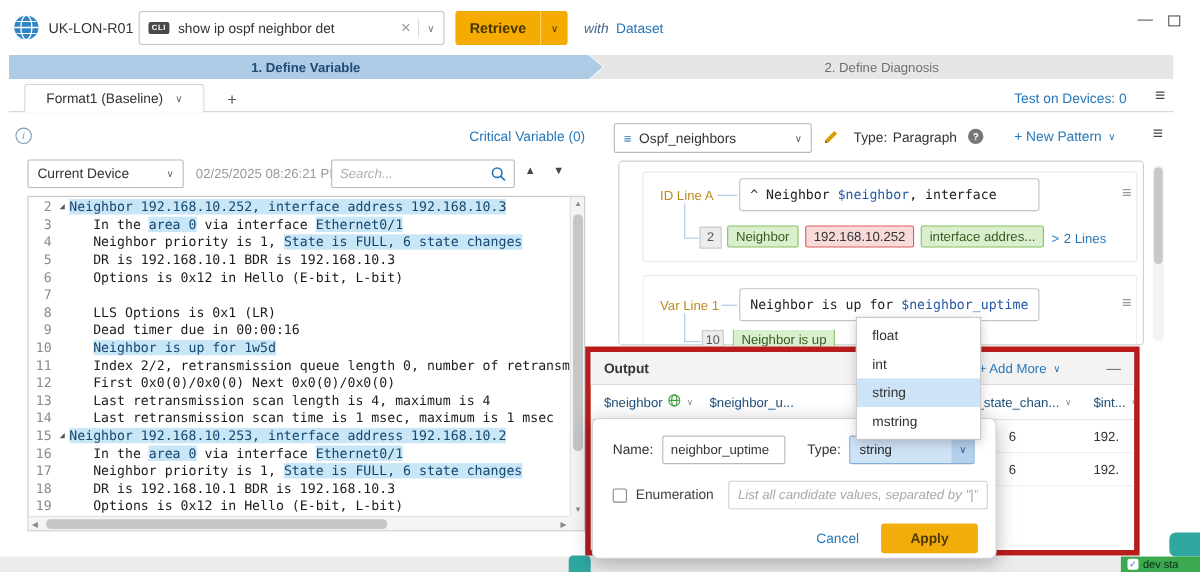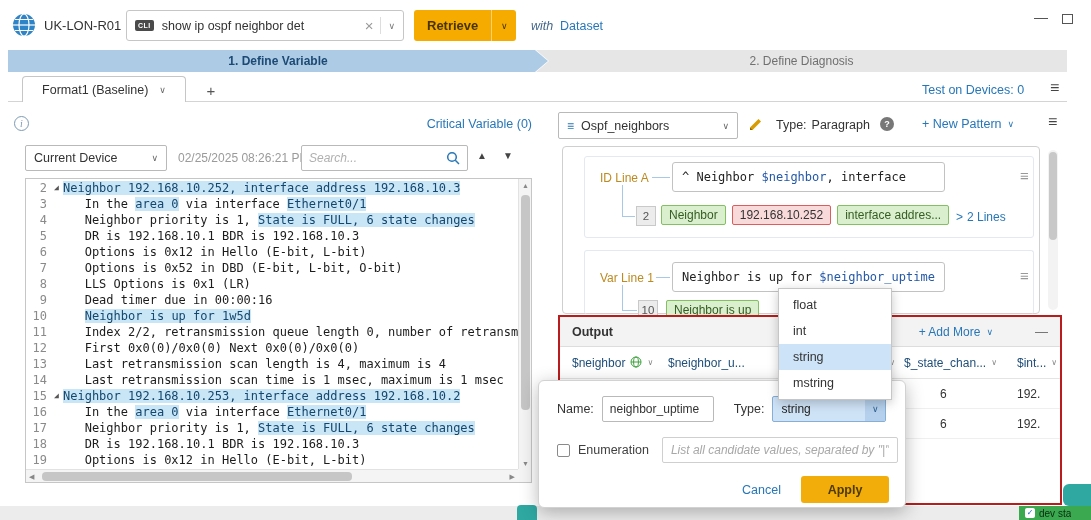--- a/index.html
+++ b/index.html
@@ -84,21 +84,21 @@
 .chip10{left:638px;top:300px}
 .tokens{left:661px;top:205px;display:flex;gap:6px;align-items:center;z-index:2}
 .token{padding:2px 7px;font-size:12px;border-radius:2px;white-space:nowrap}
 .tk-green{background:#daefcd;border:1px solid #84bf63;color:#355d23}
 .tk-red{background:#f9dada;border:1px solid #dd5c5c;color:#333}
 .lines-link{left:956px;top:210px;color:#2777b8;font-size:12px;display:flex;gap:4px;z-index:2}
 .p-token{left:666px;top:300px;max-width:104px;overflow:hidden;z-index:2}
 .rp-scroll{left:1048px;top:150px;width:10px;height:160px;background:#f3f3f3;border-radius:5px}
 .rp-thumb{position:absolute;left:1px;top:2px;width:8px;height:88px;background:#c8c8c8;border-radius:4px}
 
-.output{left:558px;top:315px;width:504px;height:190px;background:#fff;border:2px solid #b91c1c;z-index:30}
+.output{left:532px;top:315px;width:504px;height:190px;background:#fff;border:5px solid #b91c1c;z-index:30}
 .out-head{height:30px;background:#f3f3f3;border-bottom:1px solid #ddd;display:flex;align-items:center;padding:0 12px}
 .out-title{font-size:12.5px;font-weight:bold;color:#333}
 .add-more{margin-left:auto;margin-right:42px;color:#2777b8;font-size:12px;display:flex;gap:6px;align-items:center}
 .am-caret{color:#2777b8;font-size:9px}
 .out-min{color:#666;font-size:13px}
 .out-cols{height:32px;border-bottom:1px solid #e4e4e4;display:flex;align-items:center}
 .out-cell{flex:none;display:flex;align-items:center;gap:5px;padding-left:12px;overflow:hidden;white-space:nowrap;height:100%}
 .col-label{color:#1f4e79;font-size:12px}
 .col-caret{color:#888;font-size:8px}
 .out-row{height:30px;border-bottom:1px solid #efefef;display:flex;align-items:center;font-size:12px;color:#333}
@@ -196,21 +196,21 @@
   <span class="abs nav-up">▲</span>
   <span class="abs nav-down">▼</span>
 
   <div class="abs code-box">
     <div class="code-viewport">
         <div class="cl"><span class="g">2</span><span class="f">◢</span><span class="t"><span class="hl">Neighbor 192.168.10.252, interface address 192.168.10.3</span></span></div>
         <div class="cl"><span class="g">3</span><span class="f"></span><span class="t"><span>   In the </span><span class="hl">area 0</span><span> via interface </span><span class="hl">Ethernet0/1</span></span></div>
         <div class="cl"><span class="g">4</span><span class="f"></span><span class="t"><span>   Neighbor priority is 1, </span><span class="hl">State is FULL, 6 state changes</span></span></div>
         <div class="cl"><span class="g">5</span><span class="f"></span><span class="t"><span>   DR is 192.168.10.1 BDR is 192.168.10.3</span></span></div>
         <div class="cl"><span class="g">6</span><span class="f"></span><span class="t"><span>   Options is 0x12 in Hello (E-bit, L-bit)</span></span></div>
-        <div class="cl"><span class="g">7</span><span class="f"></span><span class="t"><span>   Options is 0x52 in DBD (E-bit, L-bit, O-bit)</span></span></div>
+        <div class="cl"><span class="g">7</span><span class="f"></span></div>
         <div class="cl"><span class="g">8</span><span class="f"></span><span class="t"><span>   LLS Options is 0x1 (LR)</span></span></div>
         <div class="cl"><span class="g">9</span><span class="f"></span><span class="t"><span>   Dead timer due in 00:00:16</span></span></div>
         <div class="cl"><span class="g">10</span><span class="f"></span><span class="t"><span>   </span><span class="hl">Neighbor is up for 1w5d</span></span></div>
         <div class="cl"><span class="g">11</span><span class="f"></span><span class="t"><span>   Index 2/2, retransmission queue length 0, number of retransmissi</span></span></div>
         <div class="cl"><span class="g">12</span><span class="f"></span><span class="t"><span>   First 0x0(0)/0x0(0) Next 0x0(0)/0x0(0)</span></span></div>
         <div class="cl"><span class="g">13</span><span class="f"></span><span class="t"><span>   Last retransmission scan length is 4, maximum is 4</span></span></div>
         <div class="cl"><span class="g">14</span><span class="f"></span><span class="t"><span>   Last retransmission scan time is 1 msec, maximum is 1 msec</span></span></div>
         <div class="cl"><span class="g">15</span><span class="f">◢</span><span class="t"><span class="hl">Neighbor 192.168.10.253, interface address 192.168.10.2</span></span></div>
         <div class="cl"><span class="g">16</span><span class="f"></span><span class="t"><span>   In the </span><span class="hl">area 0</span><span> via interface </span><span class="hl">Ethernet0/1</span></span></div>
         <div class="cl"><span class="g">17</span><span class="f"></span><span class="t"><span>   Neighbor priority is 1, </span><span class="hl">State is FULL, 6 state changes</span></span></div>

